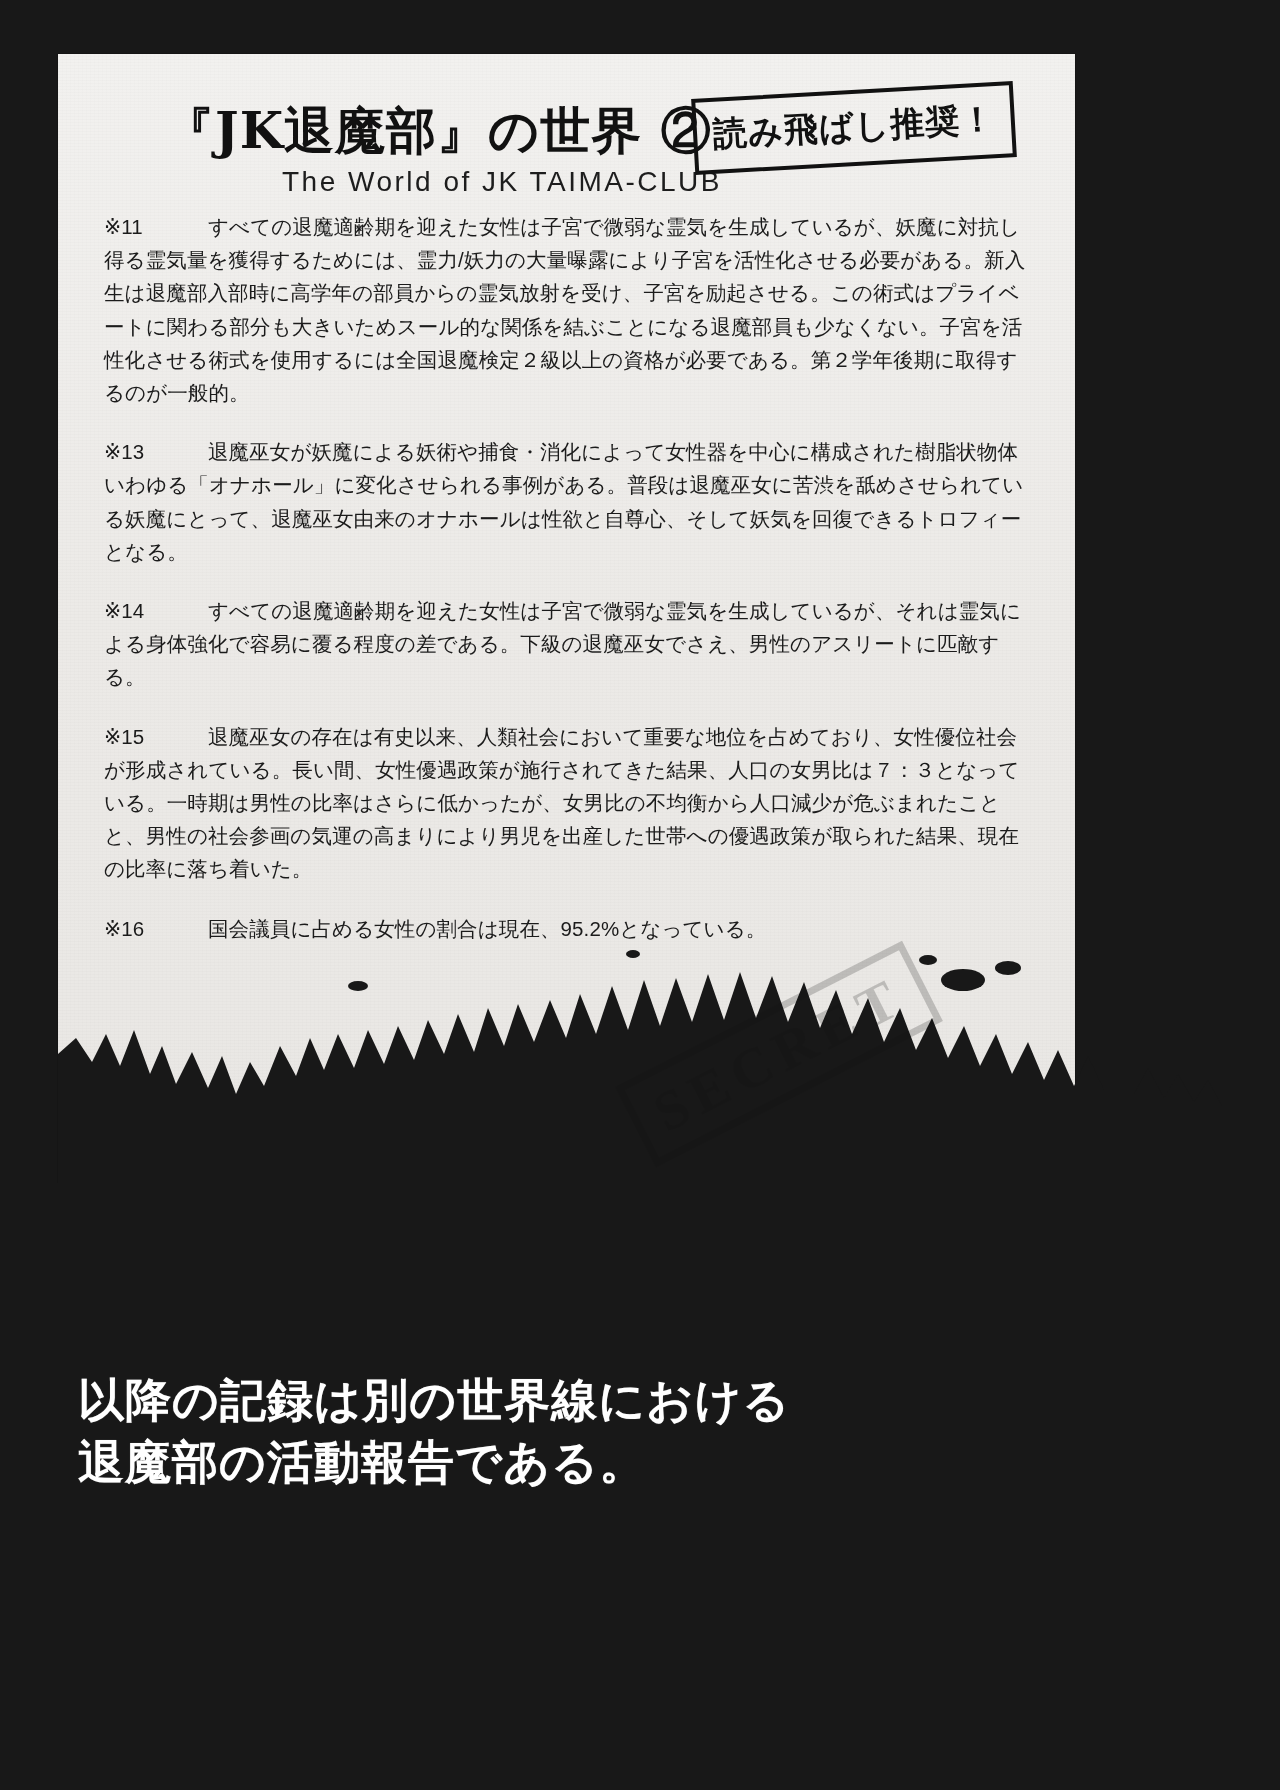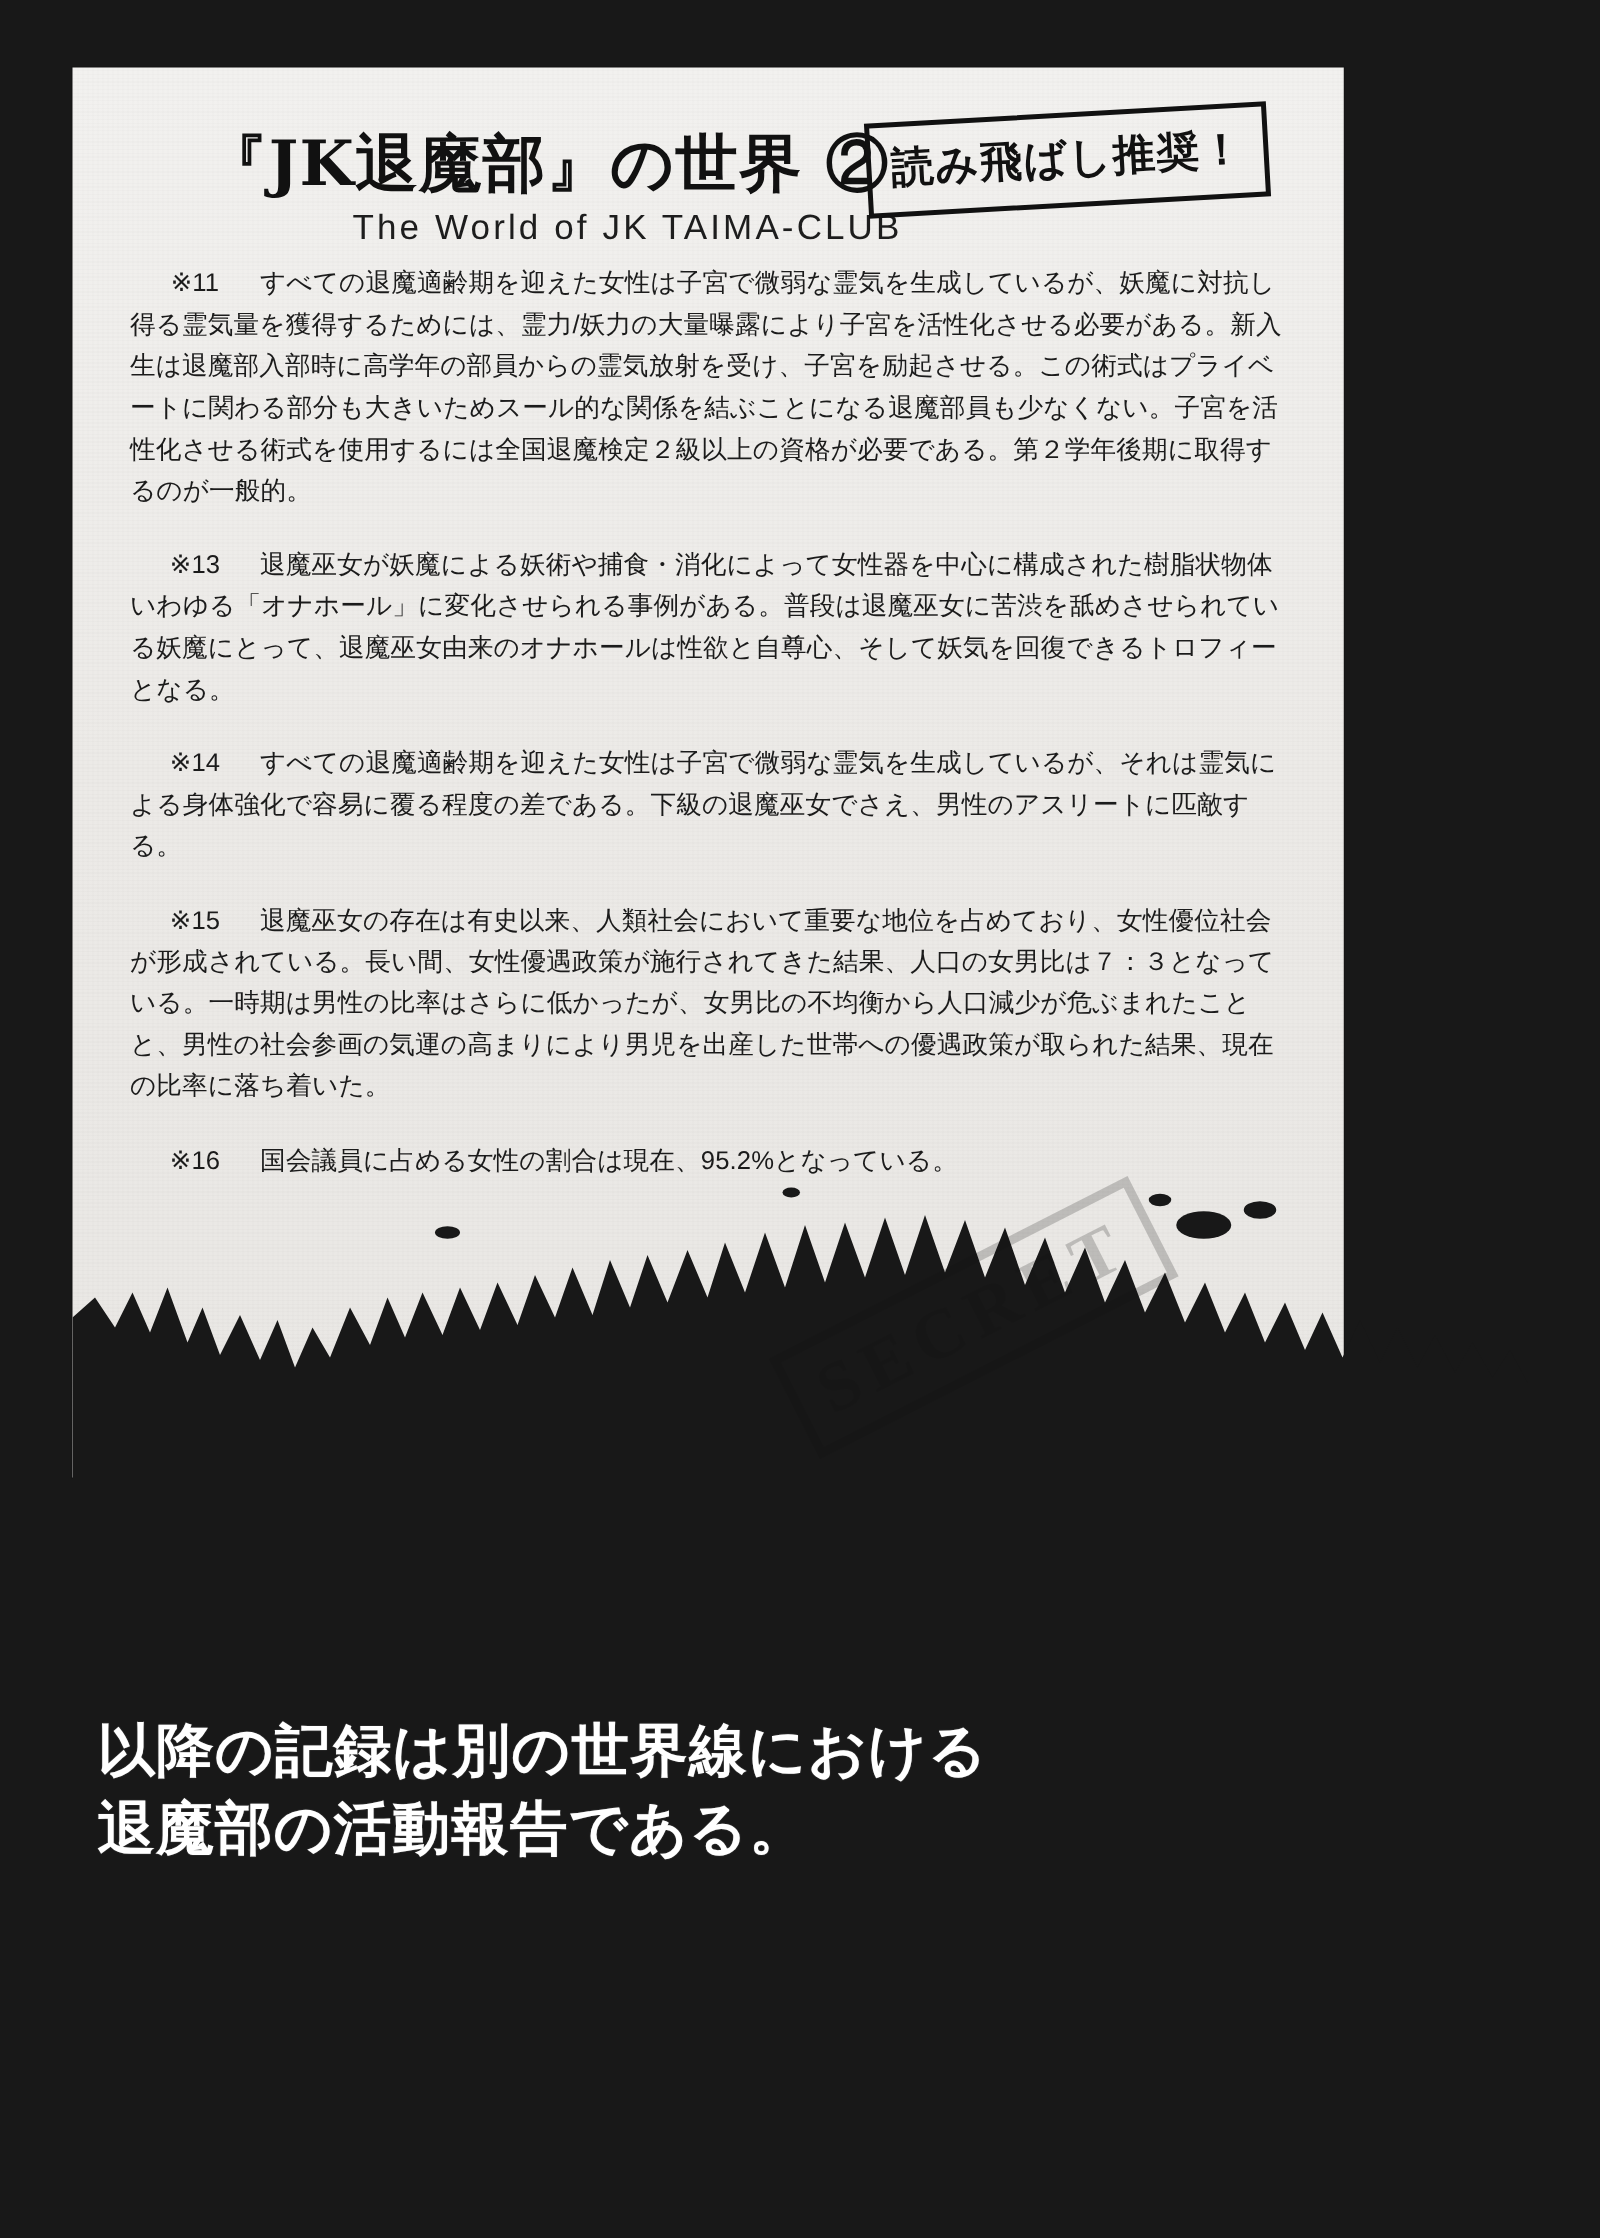--- a/index.html
+++ b/index.html
@@ -116,21 +116,20 @@
     margin: 0 0 26px 0;
     font-size: 20.5px;
     line-height: 1.62;
     color: #1b1b1b;
     letter-spacing: .1px;
   }
   .note .marker {
     display: inline-block;
     min-width: 104px;
     font-size: 20.5px;
-    text-align: center;
   }
   .note .ptext {
     display: inline;
   }
 
   
   .secret-stamp {
     position: absolute;
     left: 560px;
     top: 955px;

